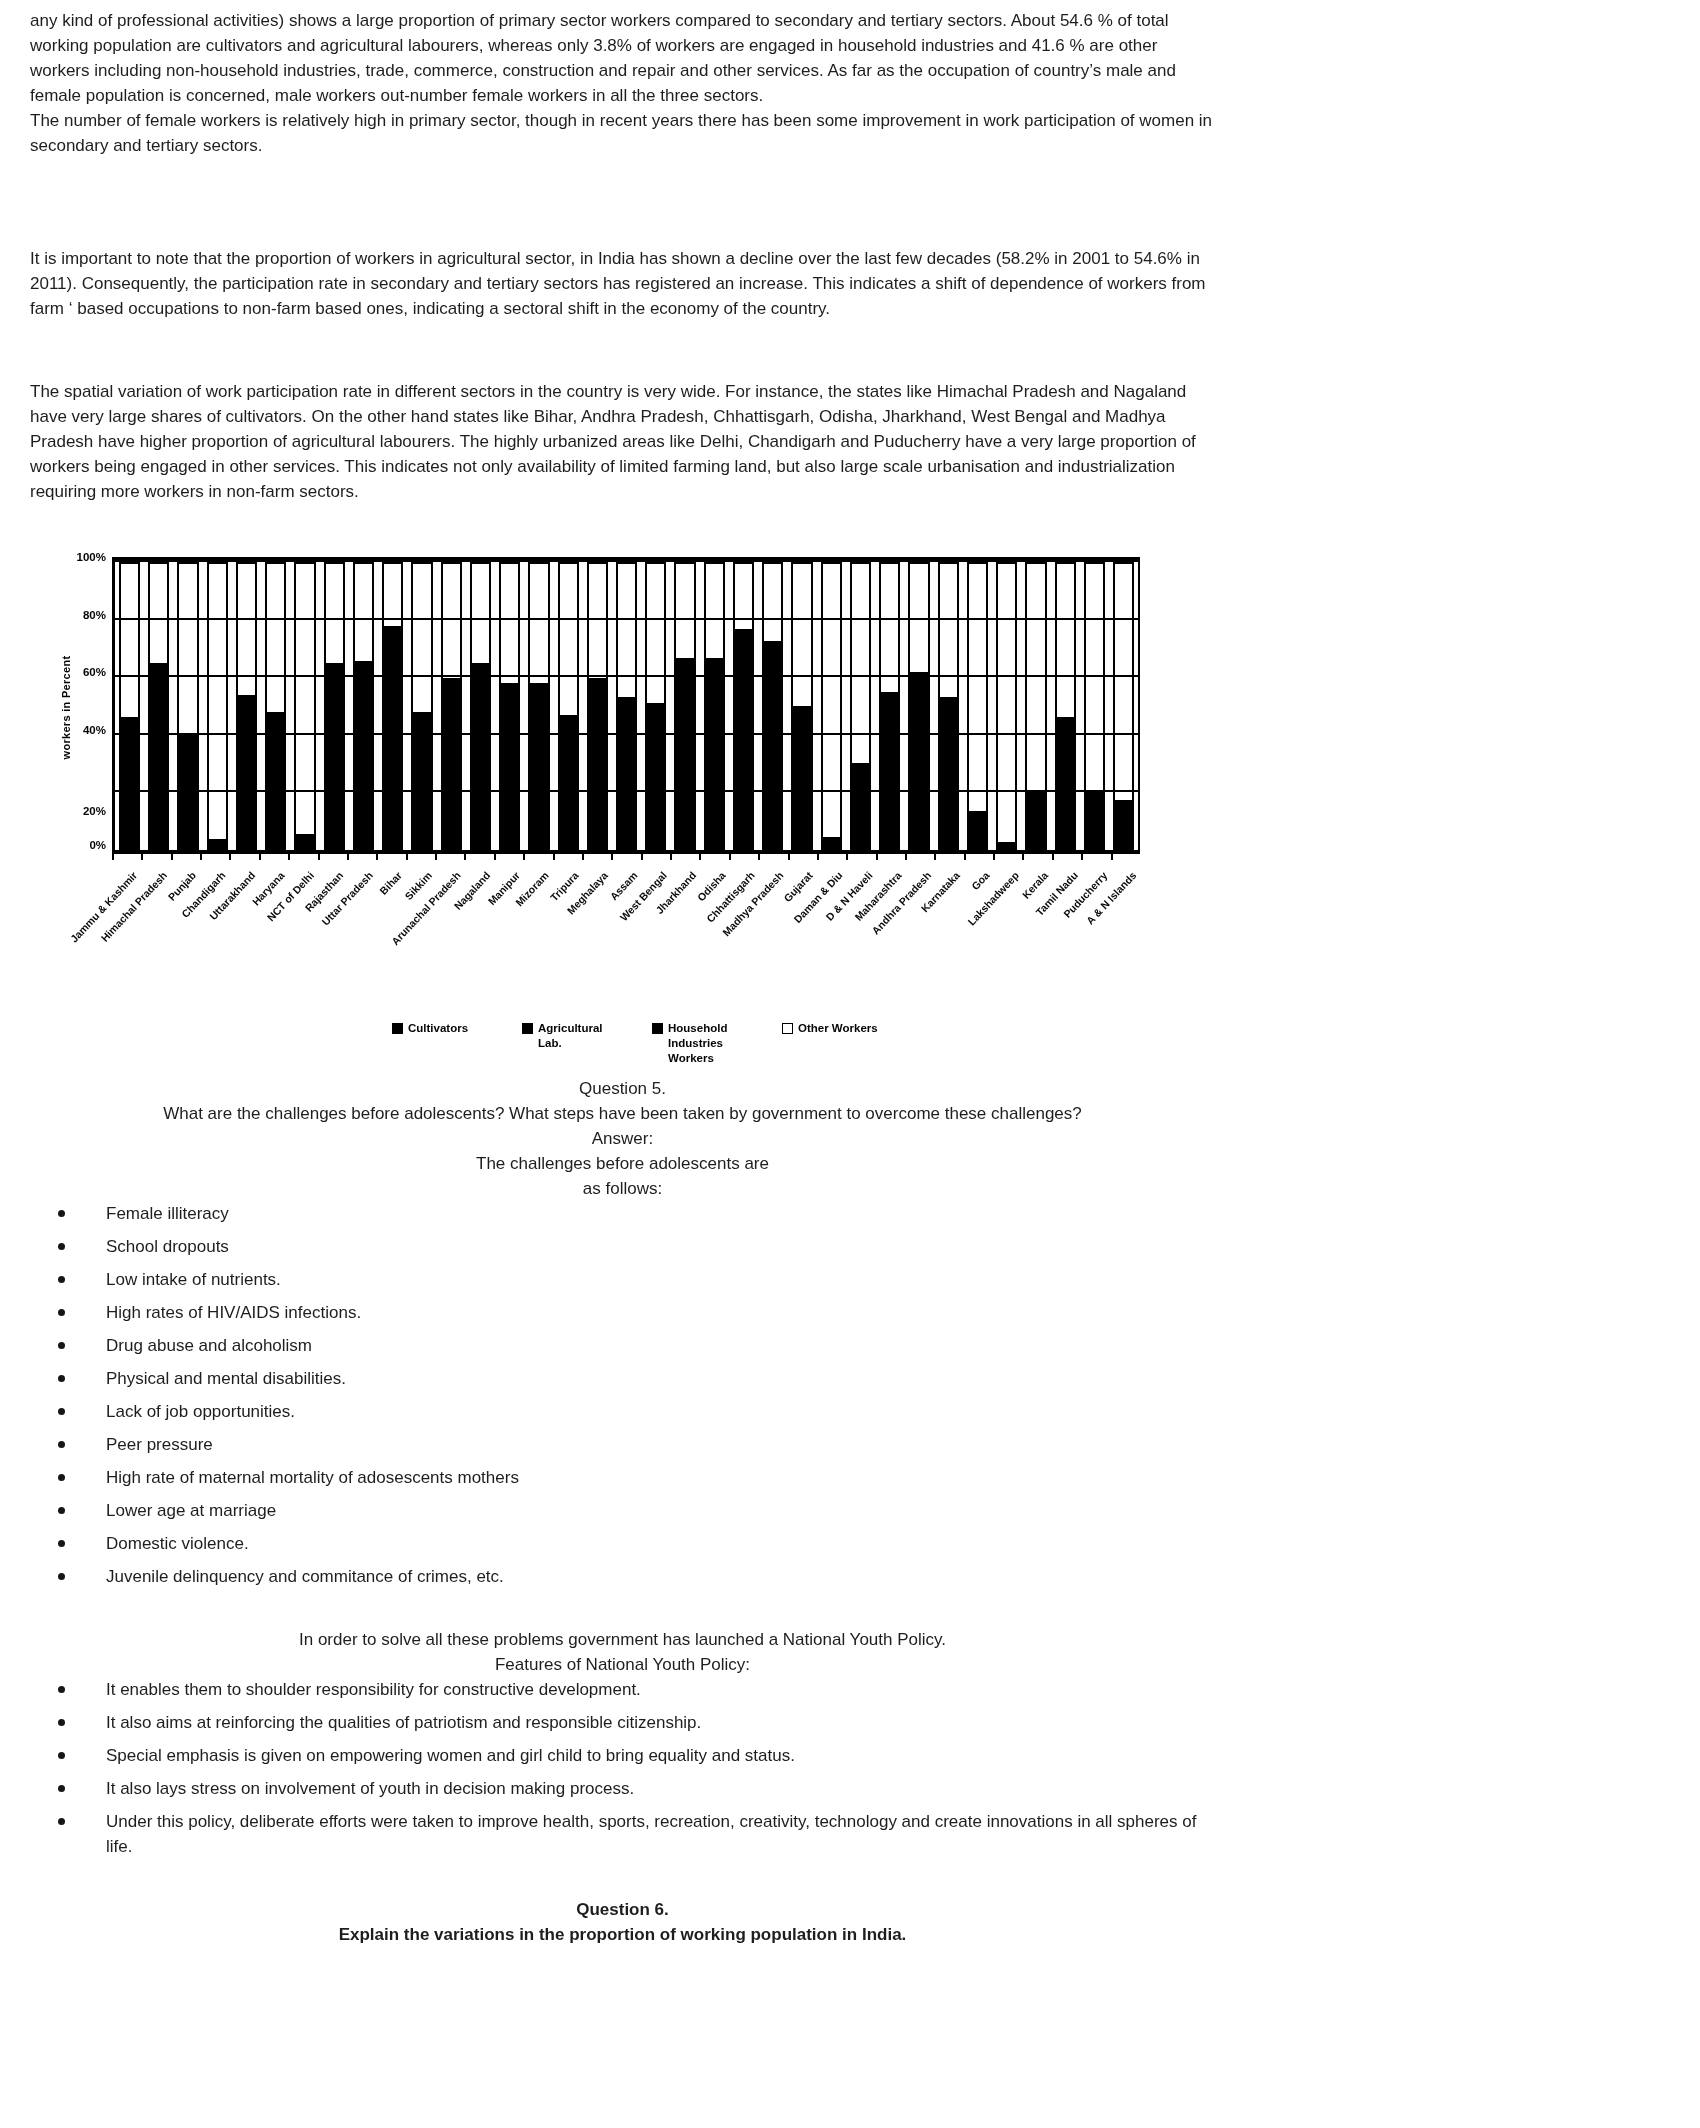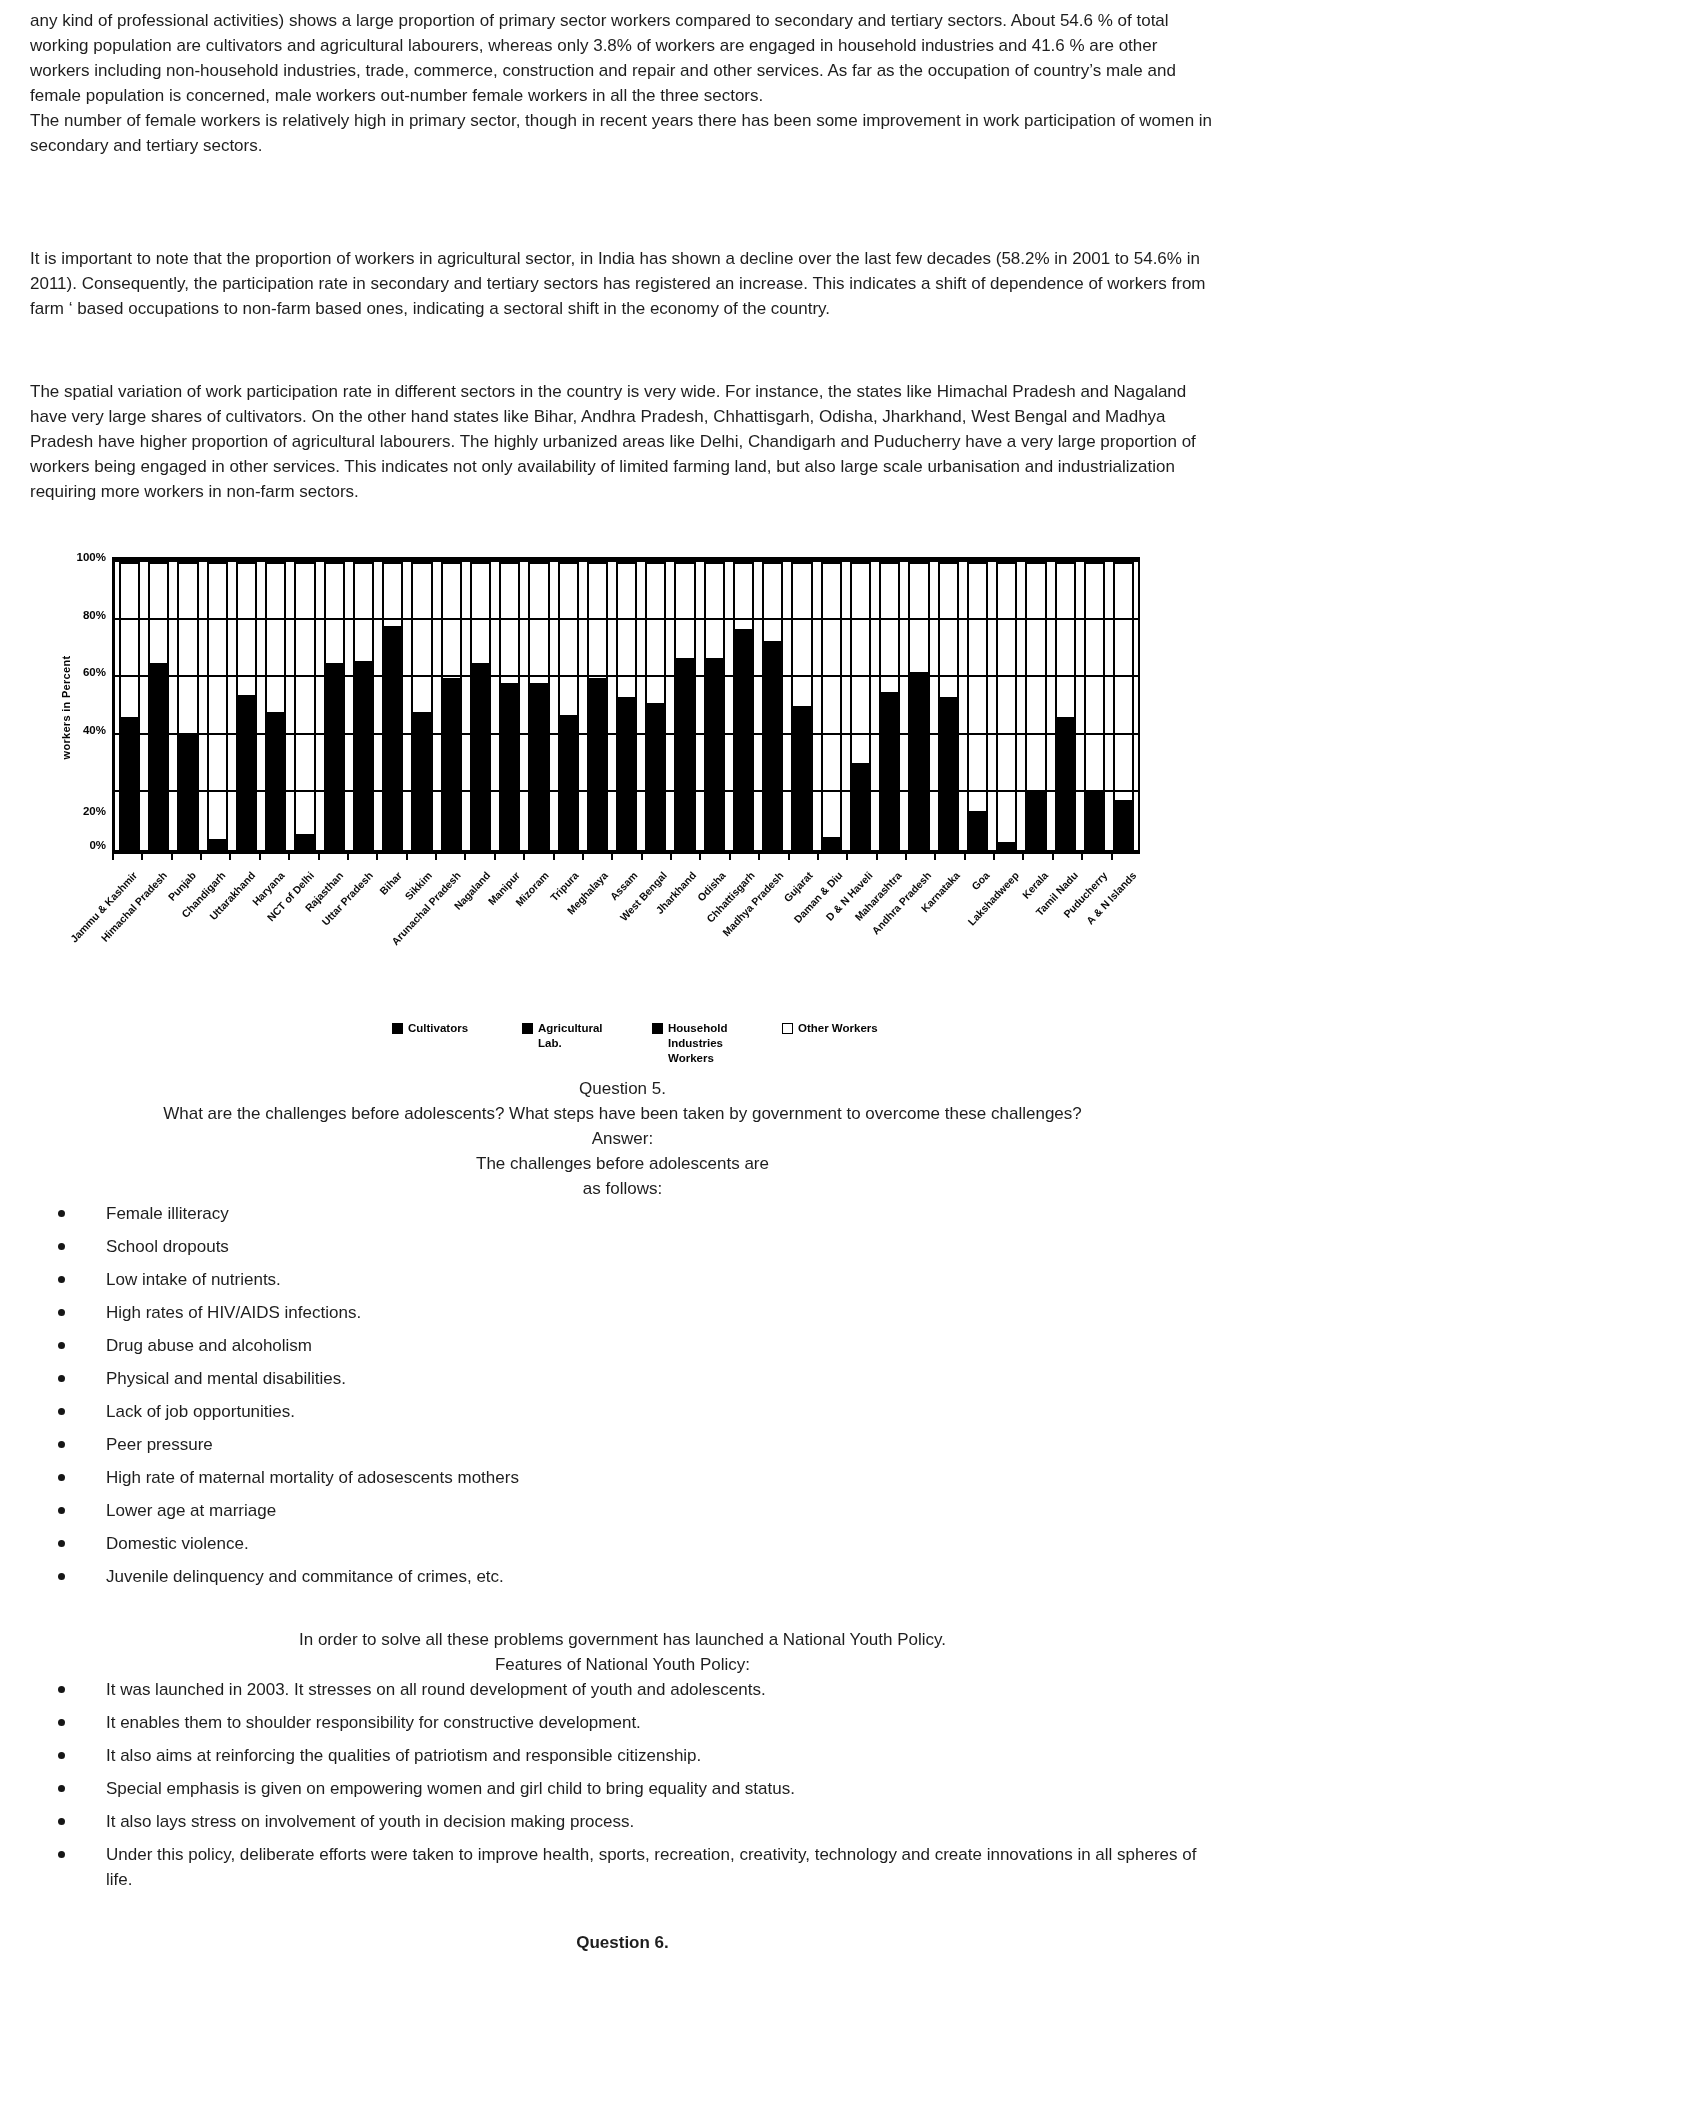--- a/index.html
+++ b/index.html
@@ -270,24 +270,24 @@
       <li>High rate of maternal mortality of adosescents mothers</li>
       <li>Lower age at marriage</li>
       <li>Domestic violence.</li>
       <li>Juvenile delinquency and commitance of crimes, etc.</li>
     </ul>
 
   <p class="line mt-policy">In order to solve all these problems government has launched a National Youth Policy.</p>
   <p class="line">Features of National Youth Policy:</p>
 
   <ul class="dotlist mt-features" id="features-list">
-      <li>It was launched in 2003. It stresses on all round development of youth and adolescents.</li>
       <li>It enables them to shoulder responsibility for constructive development.</li>
       <li>It also aims at reinforcing the qualities of patriotism and responsible citizenship.</li>
       <li>Special emphasis is given on empowering women and girl child to bring equality and status.</li>
       <li>It also lays stress on involvement of youth in decision making process.</li>
       <li>Under this policy, deliberate efforts were taken to improve health, sports, recreation, creativity, technology and create innovations in all spheres of life.</li>
     </ul>
 </div>
 
 <div class="qa text-col mt-q6">
   <p class="line">Question 6.</p>
+  <p class="line">Explain the variations in the proportion of working population in India.</p>
 </div>
 
 </body></html>

